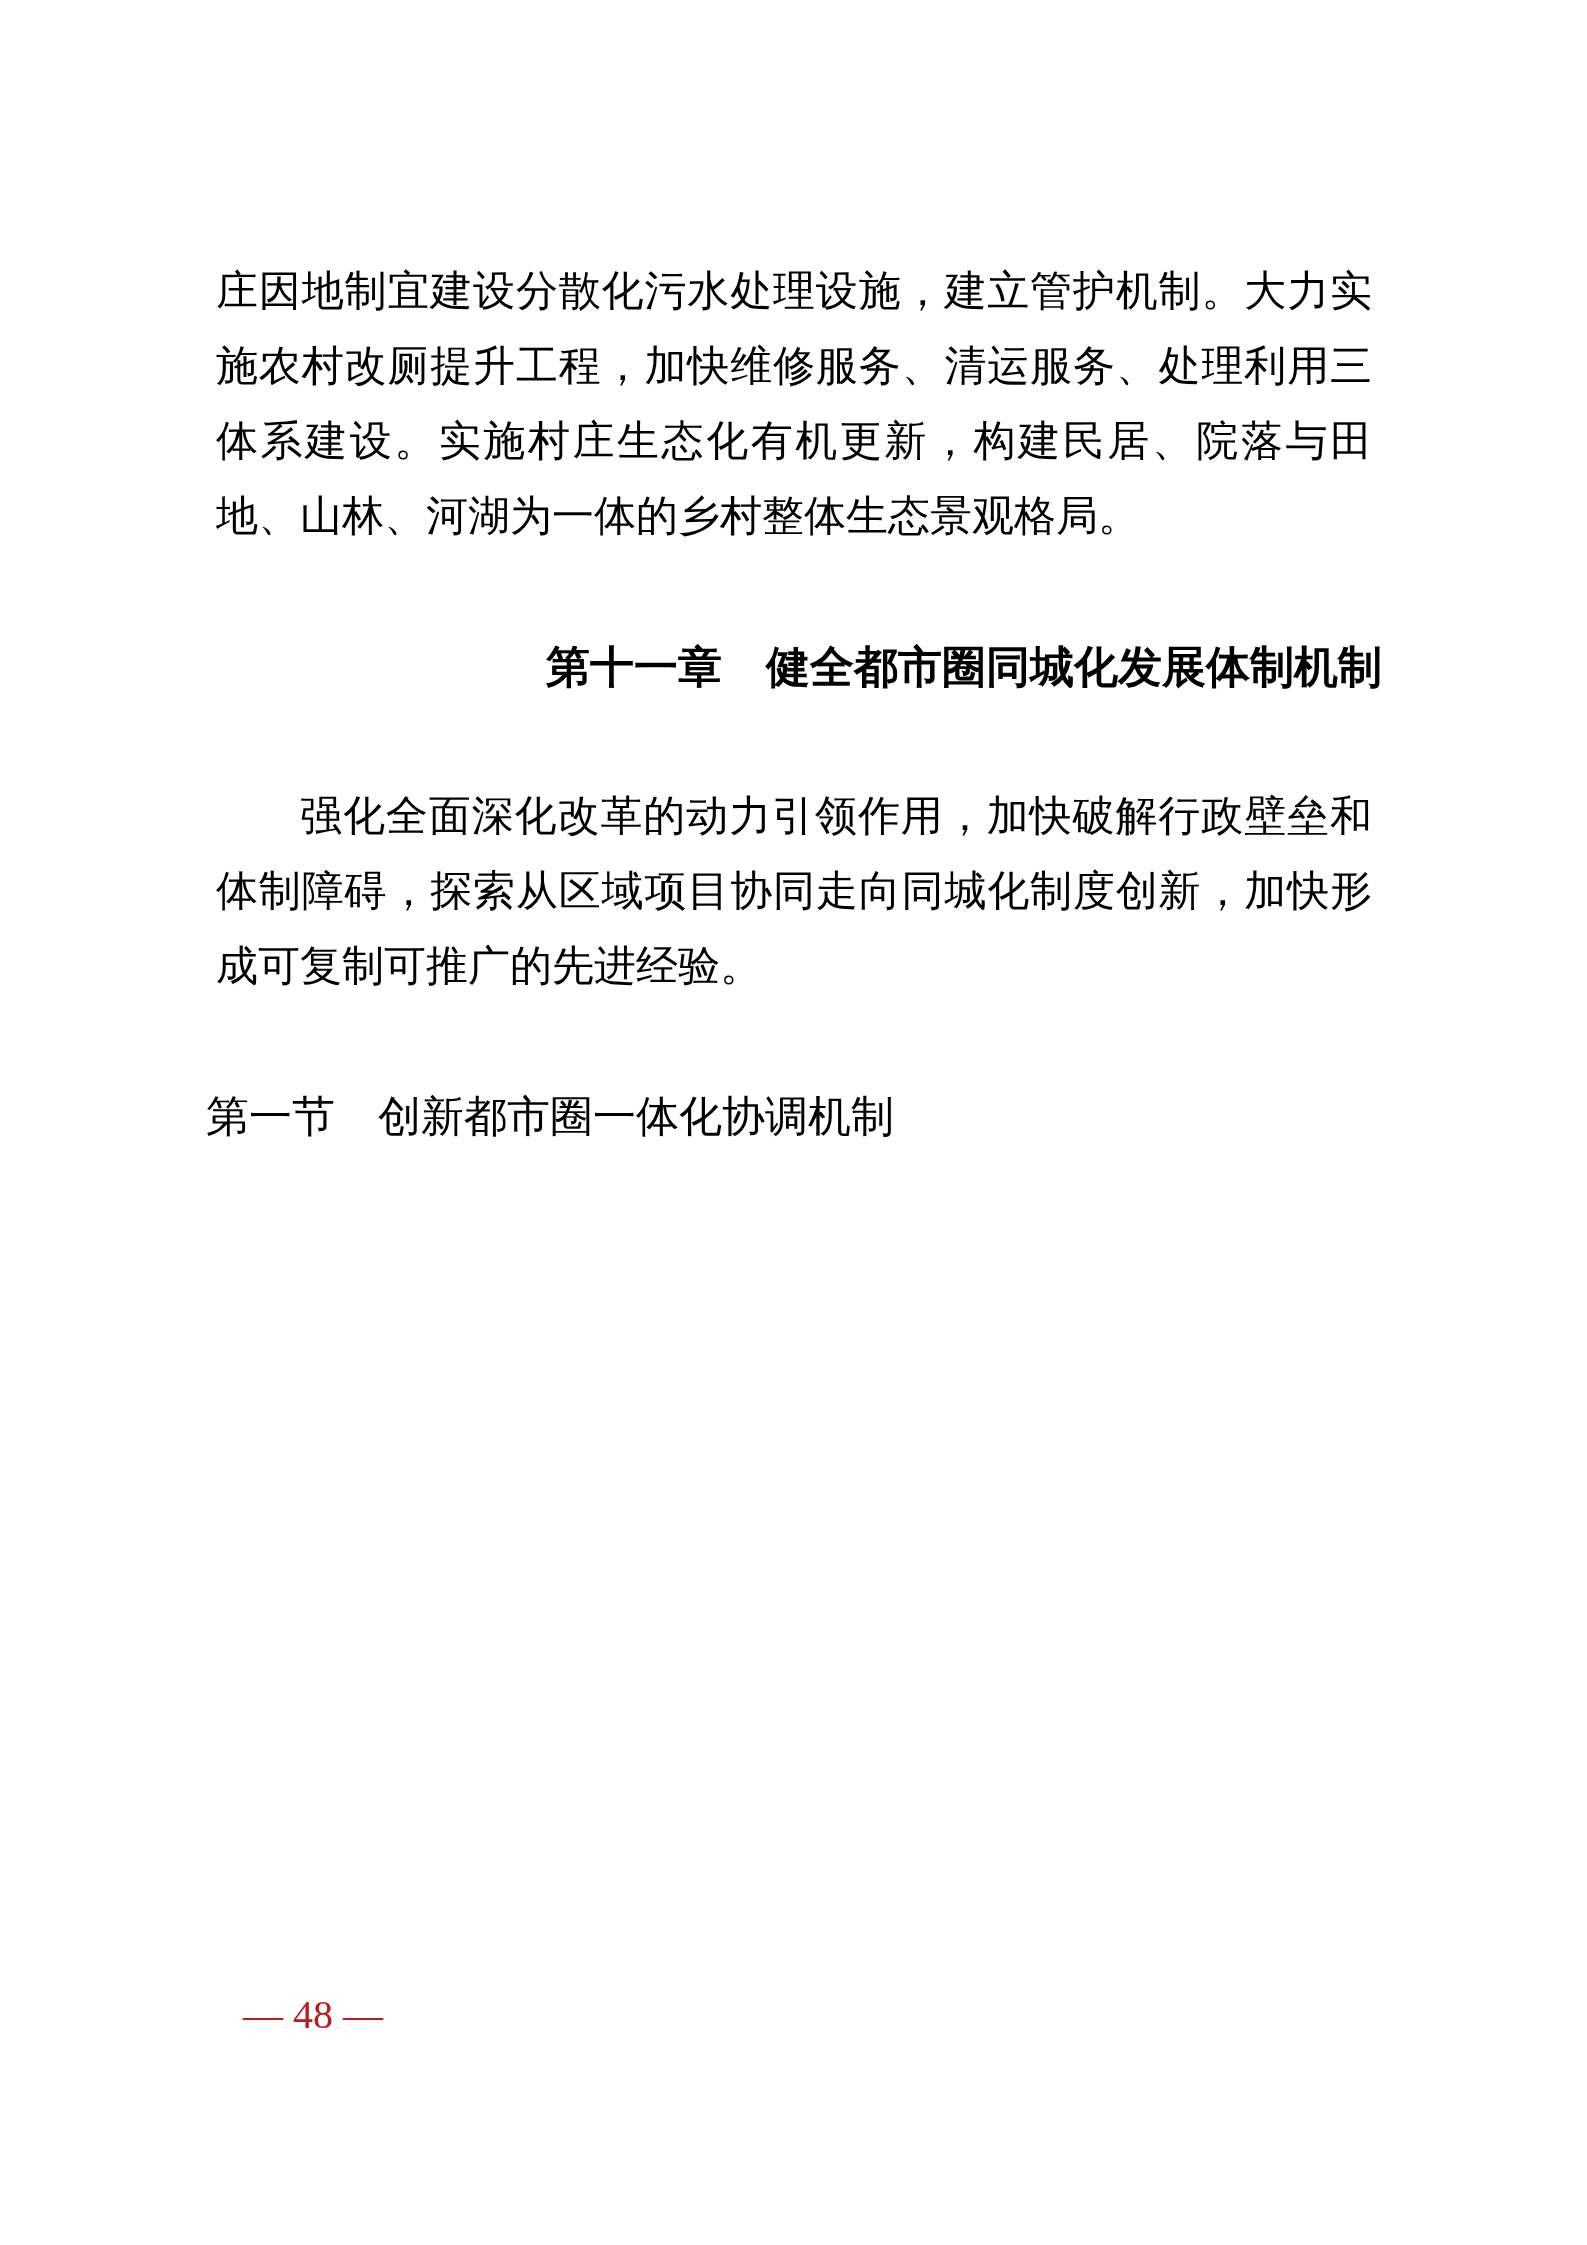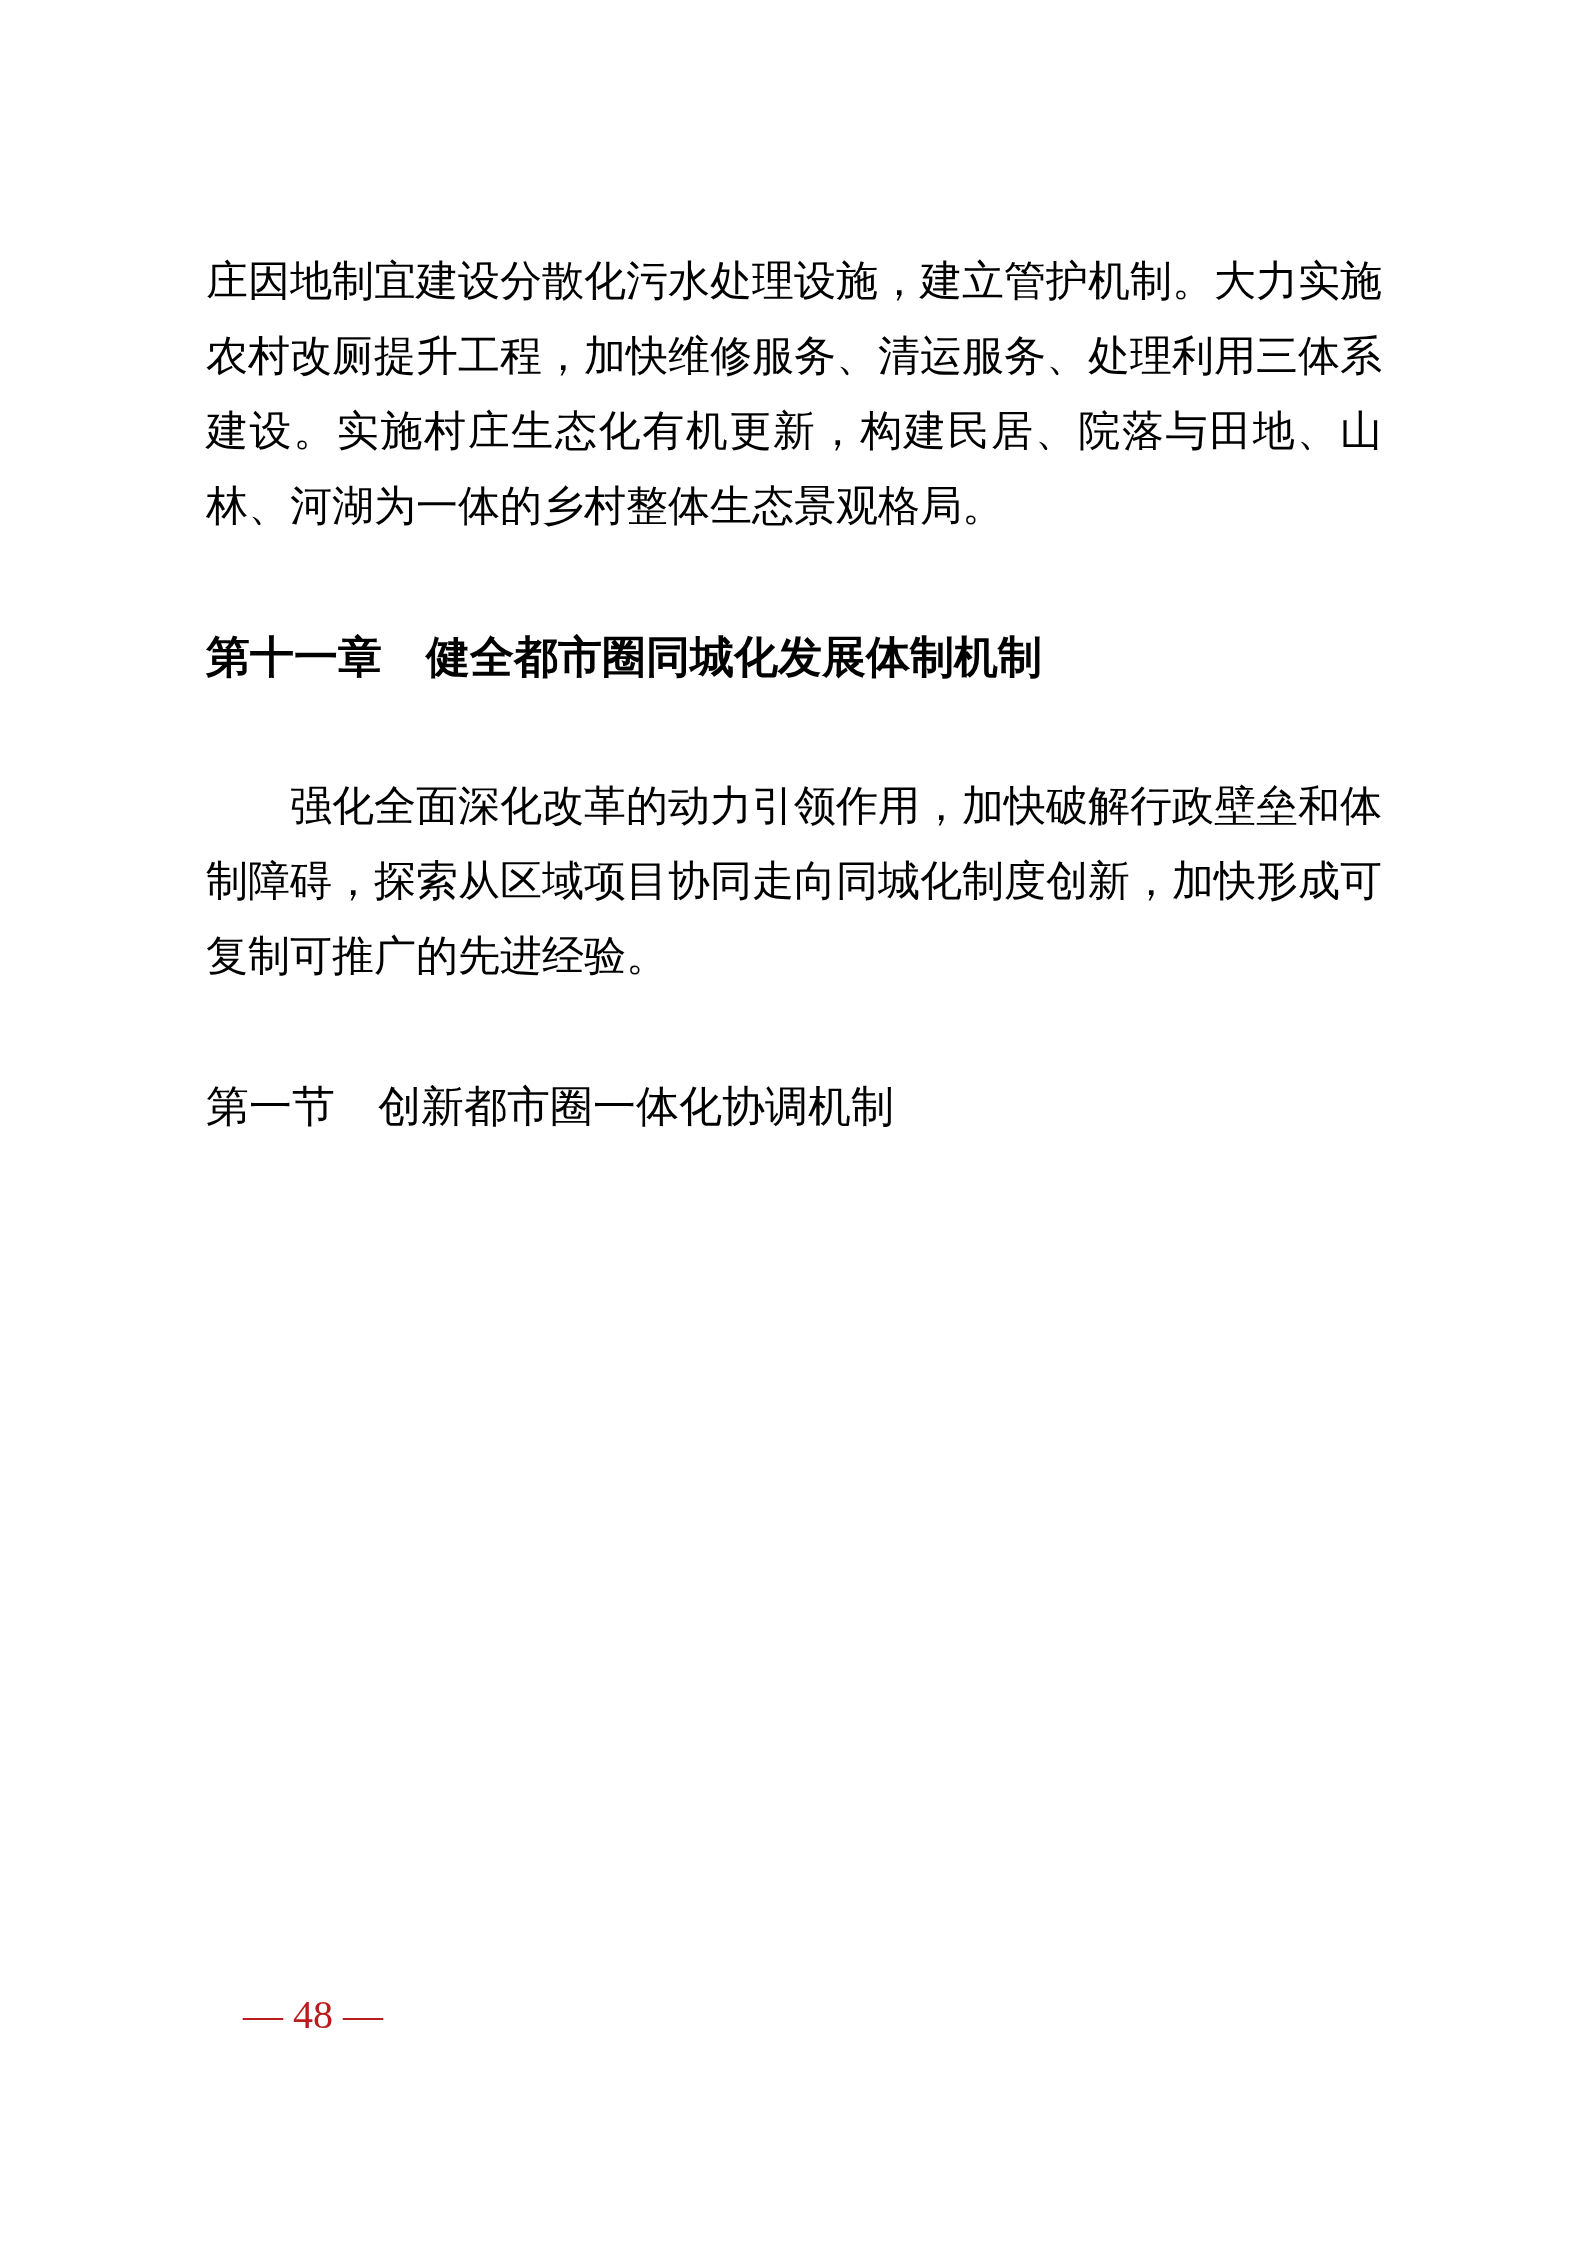--- a/index.html
+++ b/index.html
@@ -20,35 +20,35 @@
     left: 206px;
     top: 244px;
     width: 1176px;
     font-family: "Liberation Serif", "DejaVu Serif", serif;
     font-size: 42px;
     line-height: 75px;
     text-align: justify;
     letter-spacing: 0;
   }
   .body-para {
-    margin: 0;
+    margin: 10px;
     padding: 0;
     text-indent: 2em;
   }
   .body-para.no-indent {
     text-indent: 0;
   }
   .chapter-heading {
     margin: 75px 0 75px 0;
     padding: 0;
     font-family: "Liberation Sans", "DejaVu Sans", sans-serif;
     font-size: 44px;
     font-weight: bold;
     line-height: 75px;
-    text-align: left;
+    text-align: right;
     text-indent: 0;
   }
   .section-heading {
     margin: 75px 0 75px 0;
     padding: 0;
     font-family: "Liberation Serif", "DejaVu Serif", serif;
     font-size: 43px;
     font-weight: normal;
     line-height: 75px;
     text-align: left;

